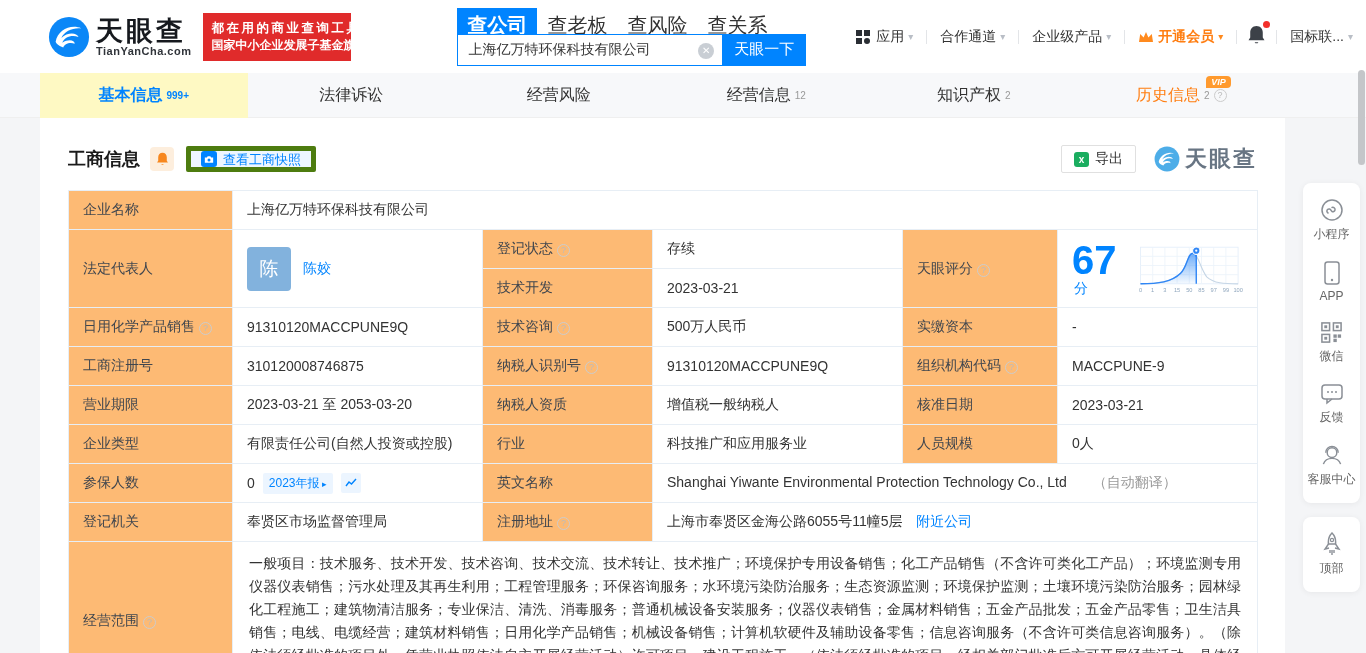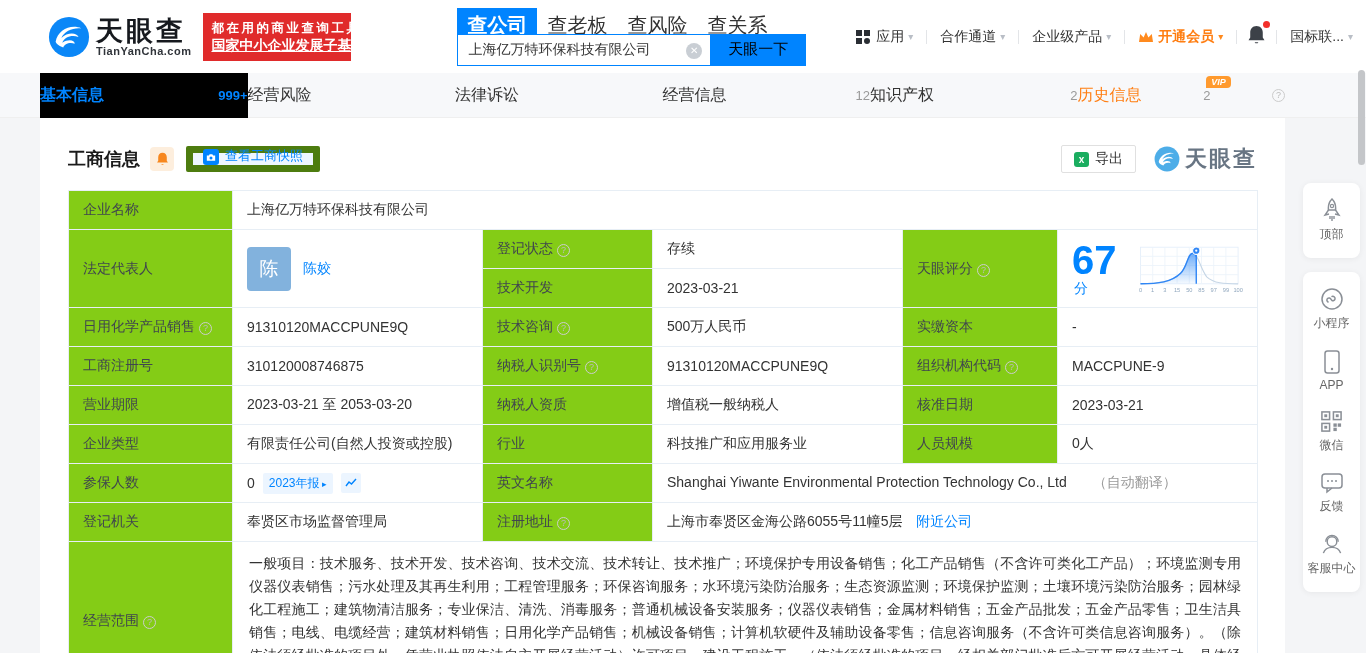--- a/index.html
+++ b/index.html
@@ -8,70 +8,70 @@
 
   
   .topbar { position:absolute; top:0; left:0; width:1366px; height:73px; background:#fff; display:flex; align-items:center; z-index:6; }
   .logo { display:flex; align-items:center; margin-left:48px; cursor:pointer; }
   .logo-ic { width:42px; height:42px; }
   .logo-txt { margin-left:6px; }
   .logo-cn { font-size:27px; font-weight:bold; color:#16191e; letter-spacing:3px; line-height:28px; }
   .logo-en { font-size:11px; font-weight:bold; color:#30343a; letter-spacing:.5px; }
   .slogan { margin-left:12px; background:#e02b2b; color:#fff; width:148px; padding:7px 8px; font-weight:bold; }
   .slogan .l1 { font-size:12.5px; letter-spacing:2.5px; line-height:17px; white-space:nowrap; }
-  .slogan .l2 { font-size:14px; letter-spacing:0; line-height:17px; white-space:nowrap;text-decoration:underline; }
+  .slogan .l2 { font-size:12px; letter-spacing:0; line-height:17px; white-space:nowrap; }
 
   .search-block { margin-left:106px; width:402px; }
   .search-tabs { display:flex; height:26px; align-items:stretch; }
   .stab { font-size:20px; color:#333; padding:4px 10px; cursor:pointer; }
   .stab.active { background:#0084ff; color:#fff; font-weight:bold; }
   .search-row { display:flex; height:32px; }
   .sinput-wrap { position:relative; flex:1; border:1px solid #0084ff; border-right:none; background:#fff; }
   .sinput { width:100%; height:100%; border:none; outline:none; padding:0 30px 0 10px; font-size:14px; color:#333; font-family:inherit; }
   .clear-ic { position:absolute; right:8px; top:8px; width:16px; height:16px; border-radius:50%; background:#c9ced4; color:#fff; font-size:10px; line-height:16px; text-align:center; cursor:pointer; }
-  .search-btn { width:96px; background:#0084ff; color:#000000; border:none; font-size:15px; cursor:pointer; font-family:inherit; }
+  .search-btn { width:84px; background:#0084ff; color:#ffffff; border:none; font-size:15px; cursor:pointer; font-family:inherit; }
 
   .top-menu { display:flex; align-items:center; margin-left:36px; font-size:14px; color:#333; }
   .menu-item { display:flex; align-items:center; cursor:pointer; white-space:nowrap; padding:0 13px; position:relative; }
   .menu-sep { width:1px; height:14px; background:#e3e5e8; }
   .caret { margin-left:4px; color:#b9bec6; font-size:10px; }
   .caret::after { content:"▾"; }
   .vip-orange { color:#ff7e12; font-weight:bold; }
   .bell-wrap { position:relative; padding:0 10px; cursor:pointer; }
   .red-dot { position:absolute; top:-4px; right:6px; width:7px; height:7px; border-radius:50%; background:#f3302b; }
 
   
   .tabstrip { position:absolute; top:73px; left:0; width:1366px; height:45px; background:#f7f8fa; border-bottom:1px solid #efefef; }
   .tabs-inner { margin-left:40px; width:1245px; height:45px; display:flex; }
-  .ntab { flex:1; display:flex; align-items:center; justify-content:space-between; font-size:16px; color:#333; cursor:pointer; position:relative; }
-  .ntab .cnt { font-size:13px; color:#999; margin-left:4px; }
-  .ntab.active { background:#000000; color:#0084ff; font-weight:bold; }
+  .ntab { flex:1; display:flex; align-items:center; justify-content:center; font-size:16px; color:#333; cursor:pointer; position:relative; }
+  .ntab .cnt { font-size:10px; color:#999; margin-left:4px; }
+  .ntab.active { background:#fef9c3; color:#0084ff; font-weight:bold; }
   .ntab.active .cnt { color:#0084ff; }
   .ntab.orange { color:#ff7e12; }
   .q-sm { display:inline-block; width:13px; height:13px; border:1px solid #ccc; border-radius:50%; color:#bbb; font-size:9px; line-height:11px; text-align:center; margin-left:4px; }
   .q-sm::before { content:"?"; }
   .vip-badge { position:absolute; top:3px; left:62%; background:#ff9a2e; color:#fff; font-size:9px; font-weight:bold; font-style:italic; padding:1px 5px; border-radius:4px 4px 4px 0; }
 
   
   .card { position:absolute; top:118px; left:40px; width:1245px; height:535px; background:#fff; }
   .section-head { display:flex; align-items:center; padding:26px 28px 16px 28px; }
   .sec-title { font-size:18px; font-weight:bold; color:#1a1a1a; }
   .bell-badge { width:24px; height:24px; border-radius:4px; background:#fdeedd; margin-left:10px; display:flex; align-items:center; justify-content:center; cursor:pointer; }
-  .snap-btn { margin-left:12px; display:flex; align-items:flex-end; gap:6px; background:#eef6ff; border:7px solid #4d7c0f; border-radius:2px; height:26px; padding:0 10px; font-size:13px; color:#0084ff; cursor:pointer; font-family:inherit; }
+  .snap-btn { margin-left:12px; display:flex; align-items:flex-start; gap:6px; background:#eef6ff; border:5px solid #4d7c0f; border-radius:2px; height:26px; padding:0 10px; font-size:13px; color:#0084ff; cursor:pointer; font-family:inherit; }
   .cam-ic { width:16px; height:16px; border-radius:3px; background:#0084ff; display:flex; align-items:center; justify-content:center; }
   .head-right { margin-left:auto; display:flex; align-items:center; gap:18px; }
   .export-btn { display:flex; align-items:center; gap:6px; border:1px solid #e0e0e0; background:#fff; border-radius:2px; height:28px; padding:0 12px; font-size:14px; color:#333; cursor:pointer; font-family:inherit; }
   .xls-ic { width:15px; height:15px; border-radius:3px; background:#1aad5f; color:#fff; font-size:10px; font-weight:bold; line-height:15px; text-align:center; }
   .watermark { display:flex; align-items:center; gap:5px; opacity:.85; }
   .wm-txt { font-size:22px; font-weight:bold; color:#4e5d6e; letter-spacing:2px; }
 
   
   .info-table { border-collapse:collapse; margin:0 28px; width:1189px; table-layout:fixed; font-size:14px; }
   .info-table td { border:1px solid #e7eef5; height:39px; padding:0 14px; vertical-align:middle; }
-  td.lb { background:#84cc16; color:#40464e; }
+  td.lb { background:#fdba74; color:#40464e; }
   td.val { background:#fff; color:#333; }
   .green { color:#4caf50; }
   .blue-link { color:#0084ff; cursor:pointer; text-decoration:none; }
   .gray-note { color:#999;margin-left:22px; }
   .rep-cell { }
   .rep-flex { display:flex; align-items:center; gap:12px; }
   .avatar { width:44px; height:44px; border-radius:4px; background:#82b2dd; color:#fff; font-size:19px; display:flex; align-items:center; justify-content:center; }
   .score-cell { padding:2px 10px; }
   .score-flex { display:flex; align-items:flex-end; justify-content:center; gap:12px; }
   .score-num { font-size:40px; font-weight:bold; color:#0084ff; line-height:1; }
@@ -171,24 +171,24 @@
   </nav>
 </header>
 
 <div class="tabstrip">
   <div class="tabs-inner">
     <div class="ntab active">
       <span>基本信息</span>
         <span class="cnt">999+</span>
     </div>
     <div class="ntab">
+      <span>法律诉讼</span>
+    </div>
+    <div class="ntab">
       <span>经营风险</span>
-    </div>
-    <div class="ntab">
-      <span>法律诉讼</span>
     </div>
     <div class="ntab">
       <span>经营信息</span>
         <span class="cnt">12</span>
     </div>
     <div class="ntab">
       <span>知识产权</span>
         <span class="cnt">2</span>
     </div>
     <div class="ntab orange">
@@ -371,31 +371,20 @@
         <td class="lb"><span>经营范围</span><span class="q-sm"></span></td>
         <td class="val scope-cell" colspan="5">一般项目：技术服务、技术开发、技术咨询、技术交流、技术转让、技术推广；环境保护专用设备销售；化工产品销售（不含许可类化工产品）；环境监测专用仪器仪表销售；污水处理及其再生利用；工程管理服务；环保咨询服务；水环境污染防治服务；生态资源监测；环境保护监测；土壤环境污染防治服务；园林绿化工程施工；建筑物清洁服务；专业保洁、清洗、消毒服务；普通机械设备安装服务；仪器仪表销售；金属材料销售；五金产品批发；五金产品零售；卫生洁具销售；电线、电缆经营；建筑材料销售；日用化学产品销售；机械设备销售；计算机软硬件及辅助设备零售；信息咨询服务（不含许可类信息咨询服务）。（除依法须经批准的项目外，凭营业执照依法自主开展经营活动）许可项目：建设工程施工。（依法须经批准的项目，经相关部门批准后方可开展经营活动，具体经营项目以相关部门批准文件或许可证件为准）</td>
       </tr>
     </tbody>
   </table>
 </div>
 
 <div class="float-bar">
   <div class="fcard">
     <div class="fitem">
-      <svg width="22" height="24" viewBox="0 0 22 24">
-        <path d="M11 1 C14 4 15 8 14.5 12 L7.5 12 C7 8 8 4 11 1 Z" fill="none" stroke="#8a8f96" stroke-width="1.5"></path>
-        <circle cx="11" cy="8" r="1.6" fill="none" stroke="#8a8f96" stroke-width="1.2"></circle>
-        <path d="M7.5 12 L4 17 L8 16 M14.5 12 L18 17 L14 16" fill="none" stroke="#8a8f96" stroke-width="1.4"></path>
-        <path d="M9 18 L9 21 M11 18 L11 23 M13 18 L13 21" stroke="#8a8f96" stroke-width="1.4"></path>
-      </svg>
-      <span class="flabel">顶部</span>
-    </div>
-  </div>
-  <div class="fcard">
-    <div class="fitem">
       <svg width="24" height="24" viewBox="0 0 24 24">
         <circle cx="12" cy="12" r="10" fill="none" stroke="#8a8f96" stroke-width="1.5"></circle>
         <path d="M8 15 C5.8 13.6 7 10.5 9.5 11 C11 11.4 11 13 12 13.5 C13 14 14.6 13.6 15 12 C15.4 10.4 14 9 12 9.4" fill="none" stroke="#8a8f96" stroke-width="1.5" stroke-linecap="round"></path>
       </svg>
       <span class="flabel">小程序</span>
     </div>
     <div class="fitem">
       <svg width="22" height="24" viewBox="0 0 18 24">
         <rect x="2" y="1" width="14" height="22" rx="2.5" fill="none" stroke="#8a8f96" stroke-width="1.5"></rect>
         <circle cx="9" cy="19" r="1.2" fill="#8a8f96"></circle>
@@ -428,15 +417,26 @@
     </div>
     <div class="fitem">
       <svg width="24" height="23" viewBox="0 0 24 24">
         <circle cx="12" cy="9" r="5" fill="none" stroke="#8a8f96" stroke-width="1.5"></circle>
         <path d="M3 21 C4.5 16.5 8 15 12 15 C16 15 19.5 16.5 21 21" fill="none" stroke="#8a8f96" stroke-width="1.5"></path>
         <path d="M5.5 9 a6.5 6.5 0 0 1 13 0" fill="none" stroke="#8a8f96" stroke-width="1.5"></path>
       </svg>
       <span class="flabel">客服中心</span>
     </div>
   </div>
+  <div class="fcard">
+    <div class="fitem">
+      <svg width="22" height="24" viewBox="0 0 22 24">
+        <path d="M11 1 C14 4 15 8 14.5 12 L7.5 12 C7 8 8 4 11 1 Z" fill="none" stroke="#8a8f96" stroke-width="1.5"></path>
+        <circle cx="11" cy="8" r="1.6" fill="none" stroke="#8a8f96" stroke-width="1.2"></circle>
+        <path d="M7.5 12 L4 17 L8 16 M14.5 12 L18 17 L14 16" fill="none" stroke="#8a8f96" stroke-width="1.4"></path>
+        <path d="M9 18 L9 21 M11 18 L11 23 M13 18 L13 21" stroke="#8a8f96" stroke-width="1.4"></path>
+      </svg>
+      <span class="flabel">顶部</span>
+    </div>
+  </div>
 </div>
 
 <div class="scrollbar-thumb"></div>
 
 </body></html>

